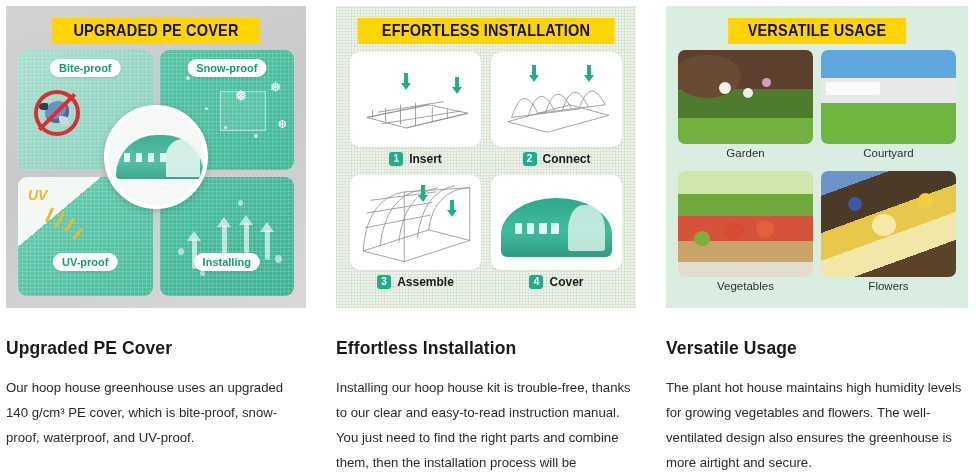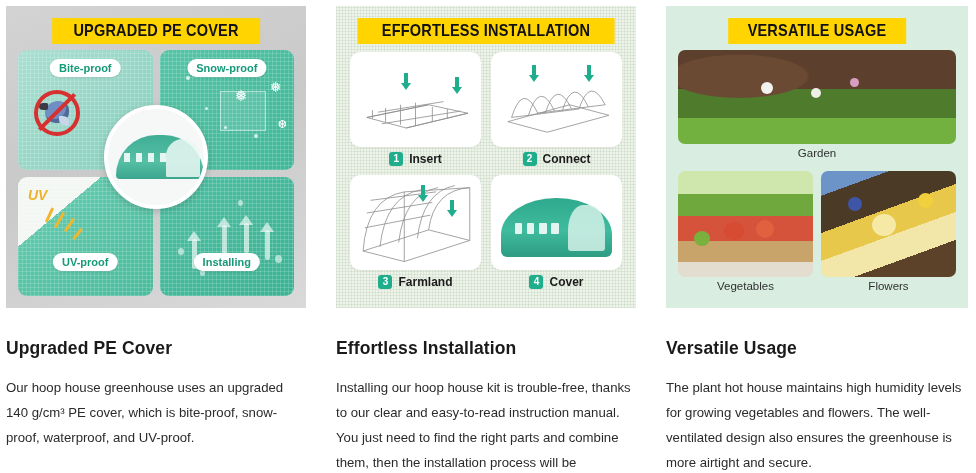--- a/index.html
+++ b/index.html
@@ -359,21 +359,21 @@
                   <i></i>
                   <b></b>
                 </div>
               <div class="garrow" style="left:78%;top:26%">
                   <i></i>
                   <b></b>
                 </div>
             </div>
             <div class="step-cap">
               <span class="badge">3</span>
-              <span class="lbl">Farmland</span>
+              <span class="lbl">Assemble</span>
             </div>
           </div>
 
           <div class="step">
             <div class="step-card">
               <div class="cover-house">
                 <i style="left:12%"></i>
                   <i style="left:23%"></i>
                   <i style="left:34%"></i>
                   <i style="left:45%"></i>
@@ -403,20 +403,26 @@
         <div class="usage">
           <div class="urow top">
             <div class="ucell">
               <div class="uimg img-garden">
                 <div class="blob" style="left:30%;top:34%;width:12px;height:12px;background:#f2f2ee"></div>
                 <div class="blob" style="left:48%;top:40%;width:10px;height:10px;background:#eeeee8"></div>
                 <div class="blob" style="left:62%;top:30%;width:9px;height:9px;background:#d79ec0"></div>
               </div>
               <div class="ucap">Garden</div>
             </div>
+            <div class="ucell">
+              <div class="uimg img-court">
+                <div class="blob" style="left:4%;top:34%;width:40%;height:14%;background:#fafafa;border-radius:2px"></div>
+              </div>
+              <div class="ucap">Courtyard</div>
+            </div>
           </div>
 
           <div class="urow bot">
             <div class="ucell">
               <div class="uimg img-veg">
                 <div class="blob" style="left:34%;top:48%;width:20px;height:18px;background:#d64b32"></div>
                 <div class="blob" style="left:58%;top:46%;width:18px;height:18px;background:#e2603f"></div>
                 <div class="blob" style="left:12%;top:56%;width:16px;height:15px;background:#79b03e"></div>
               </div>
               <div class="ucap">Vegetables</div>

